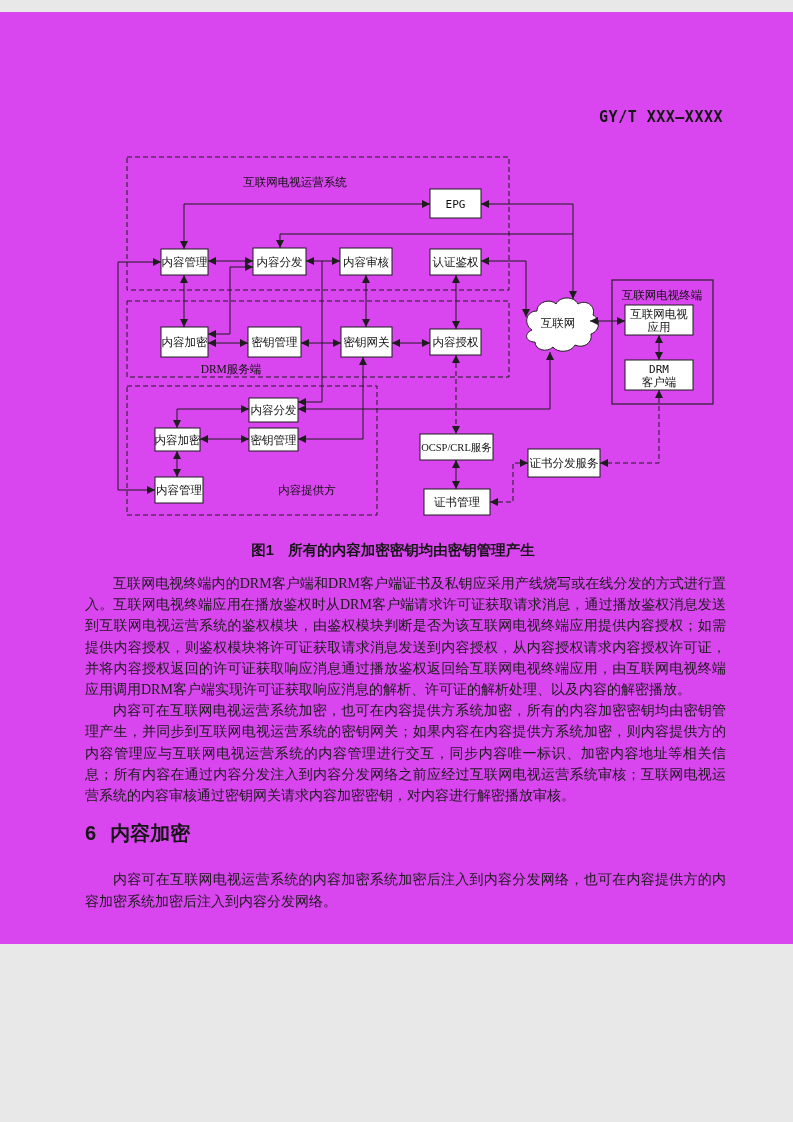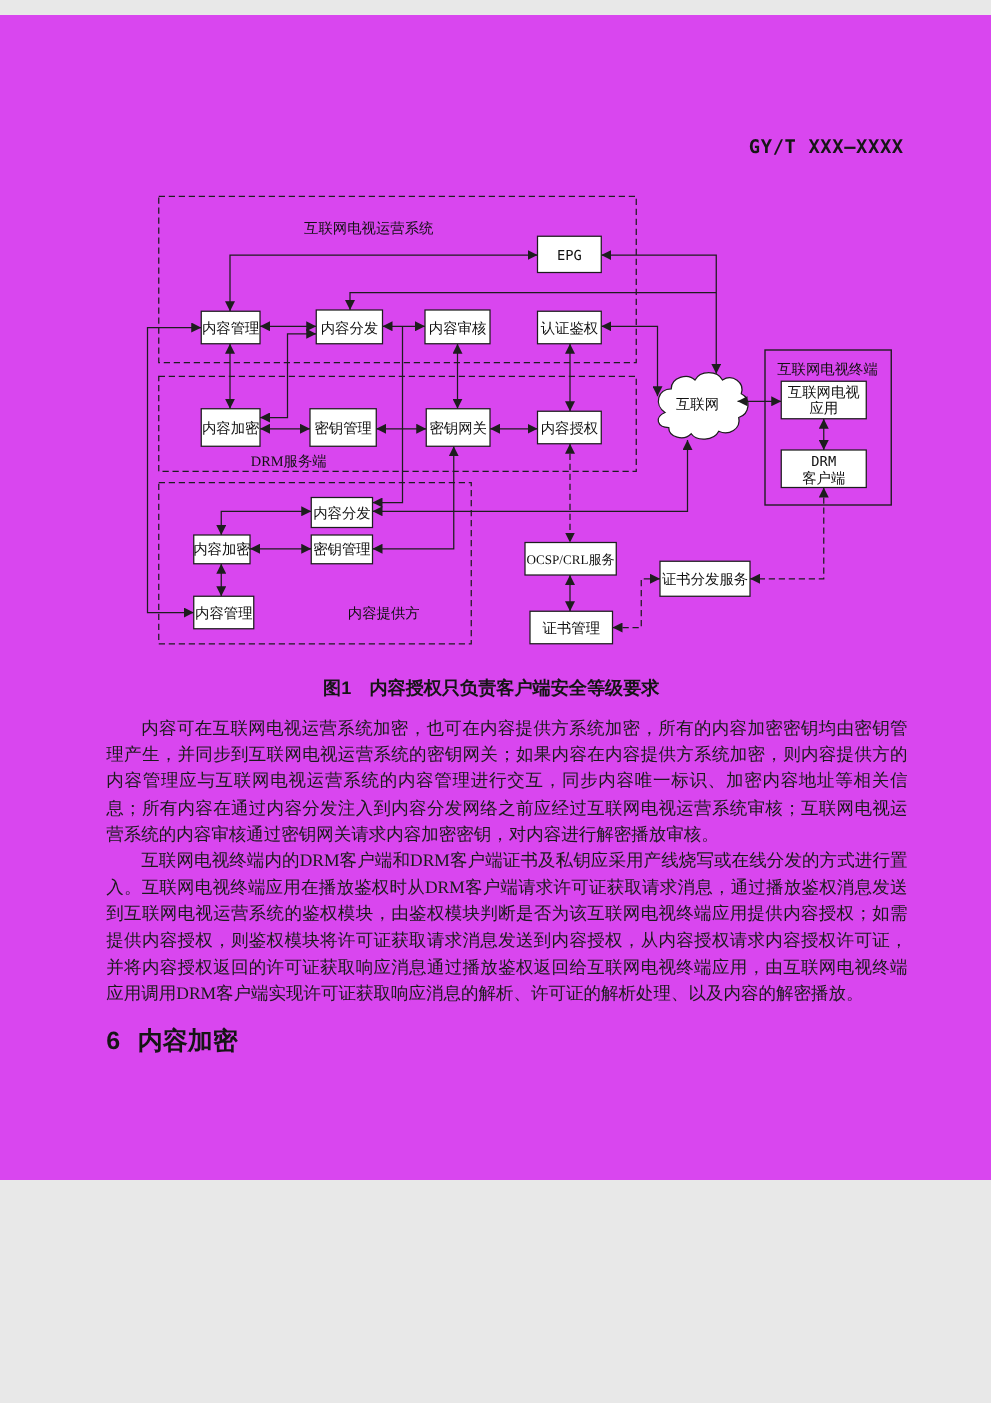--- a/index.html
+++ b/index.html
@@ -172,25 +172,26 @@
       <text class="lbl" x="659" y="374">客户端</text>
     </g>
 
     <text class="lbl" x="295" y="174">互联网电视运营系统</text>
     <text class="lbl" x="231" y="361">DRM服务端</text>
     <text class="lbl" x="307" y="482">内容提供方</text>
     <text class="lbl" x="662" y="287">互联网电视终端</text>
     <text class="lbl" x="558" y="315">互联网</text>
   </svg>
 
-  <div class="fig-caption">图1　内容授权只负责客户端安全等级要求</div>
+  <div class="fig-caption">图1　所有的内容加密密钥均由密钥管理产生</div>
 
   <div class="body-text">
+    <p>互联网电视终端内的DRM客户端和DRM客户端证书及私钥应采用产线烧写或在线分发的方式进行置入。互联网电视终端应用在播放鉴权时从DRM客户端请求许可证获取请求消息，通过播放鉴权消息发送到互联网电视运营系统的鉴权模块，由鉴权模块判断是否为该互联网电视终端应用提供内容授权；如需提供内容授权，则鉴权模块将许可证获取请求消息发送到内容授权，从内容授权请求内容授权许可证，并将内容授权返回的许可证获取响应消息通过播放鉴权返回给互联网电视终端应用，由互联网电视终端应用调用DRM客户端实现许可证获取响应消息的解析、许可证的解析处理、以及内容的解密播放。</p>
     <p>内容可在互联网电视运营系统加密，也可在内容提供方系统加密，所有的内容加密密钥均由密钥管理产生，并同步到互联网电视运营系统的密钥网关；如果内容在内容提供方系统加密，则内容提供方的内容管理应与互联网电视运营系统的内容管理进行交互，同步内容唯一标识、加密内容地址等相关信息；所有内容在通过内容分发注入到内容分发网络之前应经过互联网电视运营系统审核；互联网电视运营系统的内容审核通过密钥网关请求内容加密密钥，对内容进行解密播放审核。</p>
-    <p>互联网电视终端内的DRM客户端和DRM客户端证书及私钥应采用产线烧写或在线分发的方式进行置入。互联网电视终端应用在播放鉴权时从DRM客户端请求许可证获取请求消息，通过播放鉴权消息发送到互联网电视运营系统的鉴权模块，由鉴权模块判断是否为该互联网电视终端应用提供内容授权；如需提供内容授权，则鉴权模块将许可证获取请求消息发送到内容授权，从内容授权请求内容授权许可证，并将内容授权返回的许可证获取响应消息通过播放鉴权返回给互联网电视终端应用，由互联网电视终端应用调用DRM客户端实现许可证获取响应消息的解析、许可证的解析处理、以及内容的解密播放。</p>
     <div class="section-heading">
       <span class="sec-num">6</span><span>内容加密</span>
     </div>
+    <p>内容可在互联网电视运营系统的内容加密系统加密后注入到内容分发网络，也可在内容提供方的内容加密系统加密后注入到内容分发网络。</p>
   </div>
 
   <div class="page-number">3</div>
 
 </div>
 
 </body></html>

